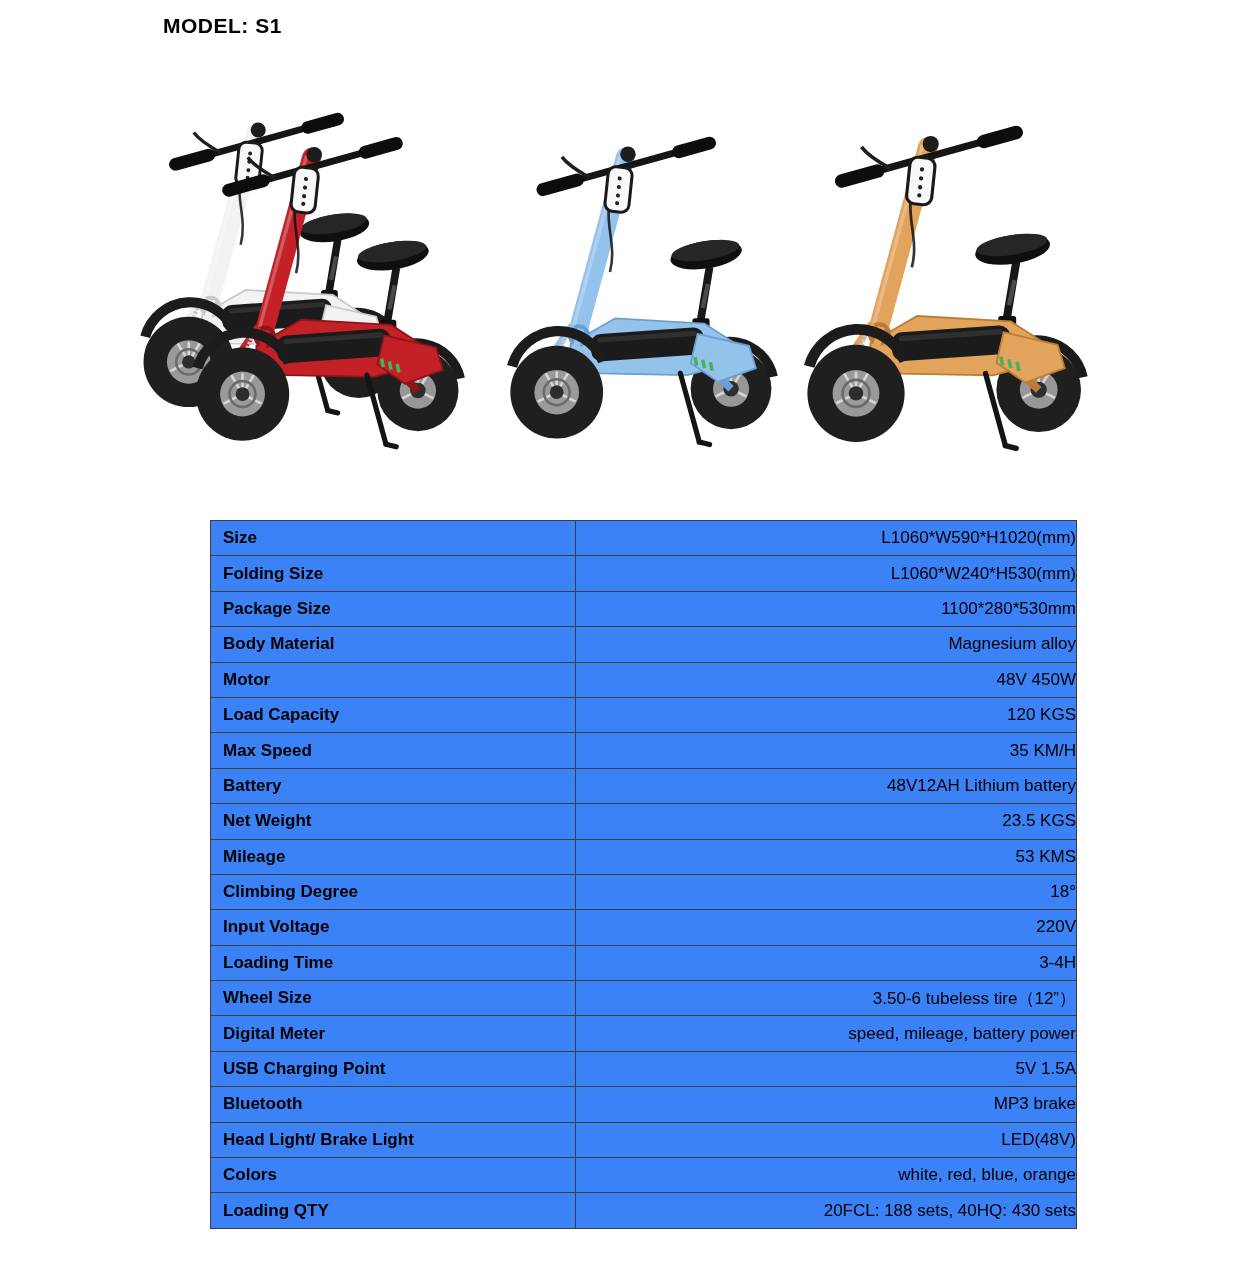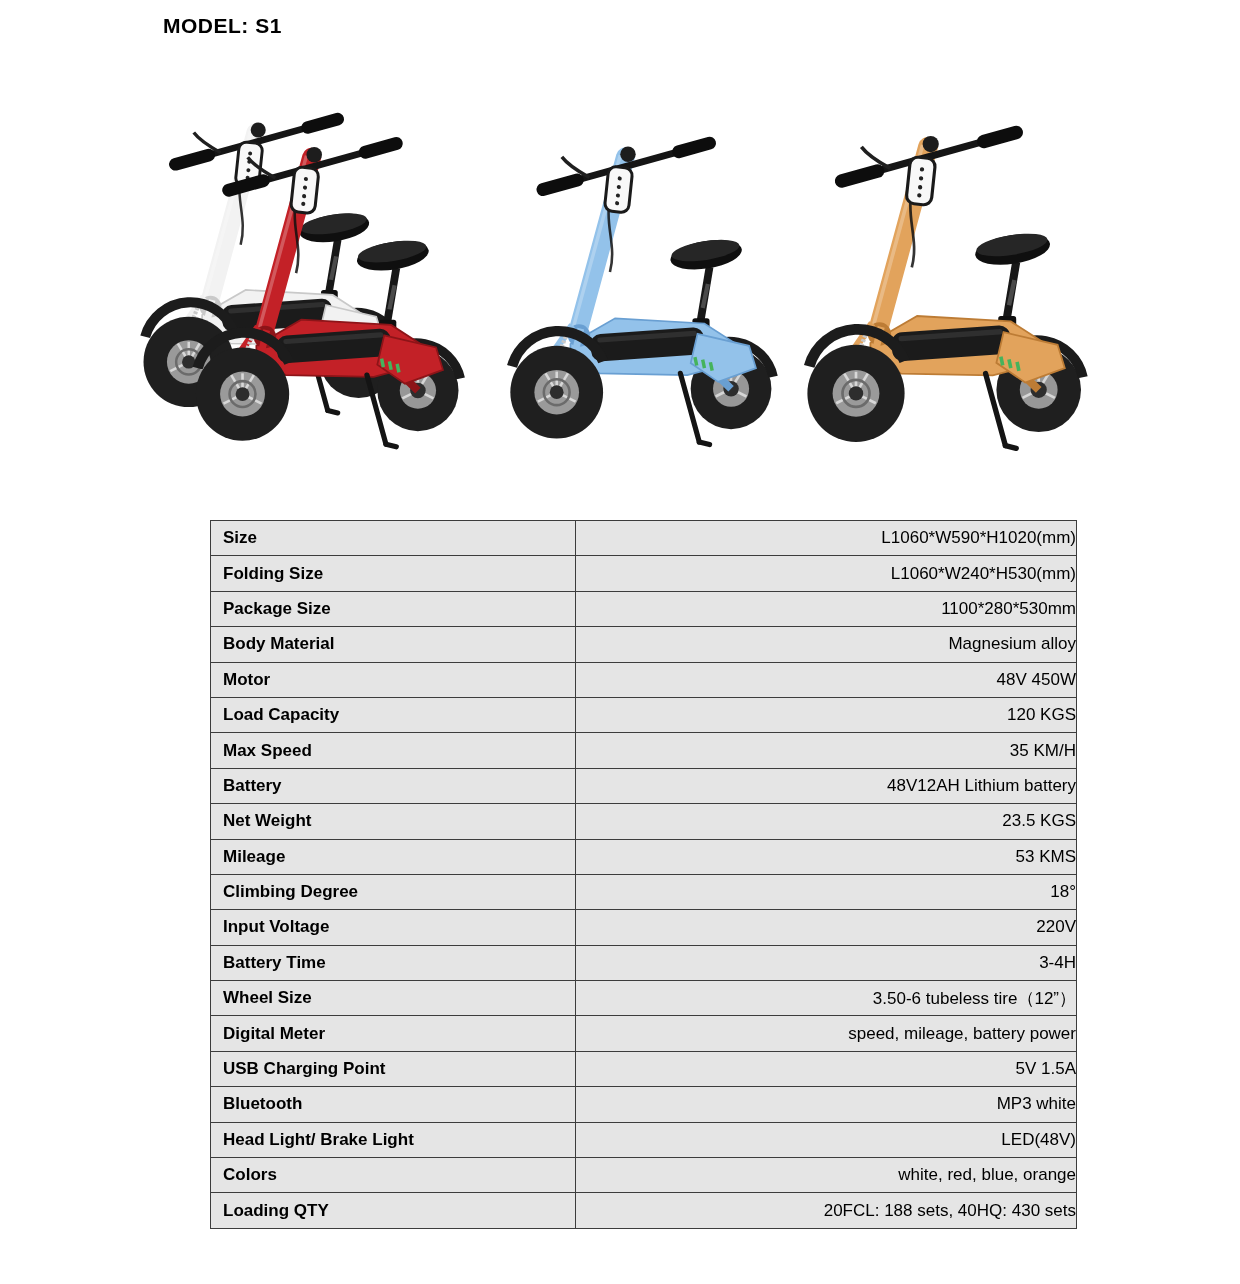--- a/index.html
+++ b/index.html
@@ -48,21 +48,21 @@
     width: 843px;
     border-collapse: collapse;
     table-layout: fixed;
   }
   .spec-table td {
     border: 1px solid #3c3c3c;
     height: 34.4px;
     font-size: 17px;
     padding: 0;
     vertical-align: middle;
-    background: #e5e5e5;
+    background: #3b82f6;
   }
   .spec-table td.label {
     width: 352px;
     font-weight: bold;
     padding-left: 12px;
   }
   .spec-table td.value {
     width: 491px;
     padding-left: 9px;
     font-weight: normal;
@@ -231,38 +231,38 @@
         </tr>
         <tr>
           <td class="label">Climbing Degree</td>
           <td class="value">18°</td>
         </tr>
         <tr>
           <td class="label">Input Voltage</td>
           <td class="value">220V</td>
         </tr>
         <tr>
-          <td class="label">Battery Time</td>
+          <td class="label">Loading Time</td>
           <td class="value">3-4H</td>
         </tr>
         <tr>
           <td class="label">Wheel Size</td>
           <td class="value">3.50-6 tubeless tire（12”）</td>
         </tr>
         <tr>
           <td class="label">Digital Meter</td>
           <td class="value">speed, mileage, battery power</td>
         </tr>
         <tr>
           <td class="label">USB Charging Point</td>
           <td class="value">5V 1.5A</td>
         </tr>
         <tr>
           <td class="label">Bluetooth</td>
-          <td class="value">MP3 white</td>
+          <td class="value">MP3 brake</td>
         </tr>
         <tr>
           <td class="label">Head Light/ Brake Light</td>
           <td class="value">LED(48V)</td>
         </tr>
         <tr>
           <td class="label">Colors</td>
           <td class="value">white, red, blue, orange</td>
         </tr>
         <tr>

